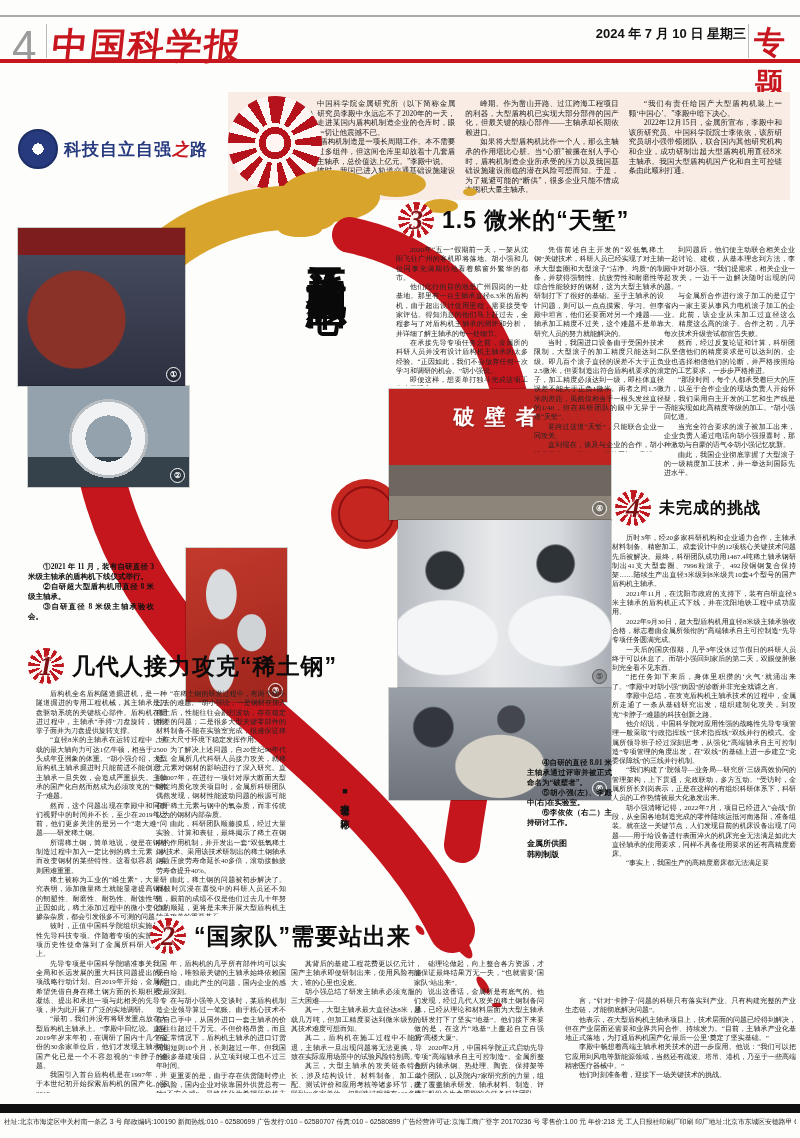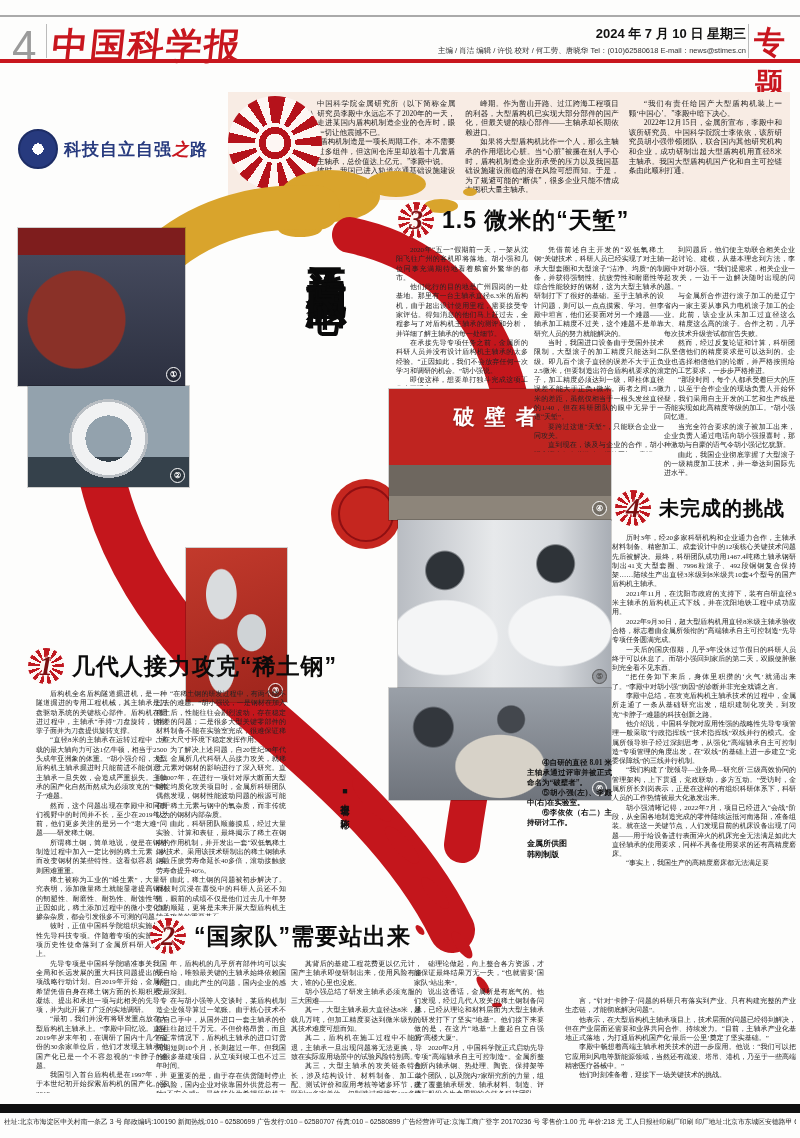--- a/index.html
+++ b/index.html
@@ -70,21 +70,20 @@
 </head>
 <body>
 
 <div class="page">
 
   <div class="topline"></div>
   <div class="pagenum">4</div>
   <div class="vsep" style="left:46px"></div>
   <div class="masthead">中国科学报</div>
   <div class="dateline">2024 年 7 月 10 日  星期三</div>
-  <div class="staffline">主编 / 肖洁  编辑 / 许悦  校对 / 何工劳、唐晓华  Tel：(010)62580618  E-mail：news@stimes.cn</div>
   <div class="vsep" style="left:748px"></div>
   <div class="sectag">专题</div>
   <div class="redrule"></div>
 
   <svg class="art" width="800" height="1138" viewBox="0 0 800 1138">
     <g fill="#d9a42c">
       <ellipse cx="330" cy="196" rx="50" ry="26"></ellipse>
         <ellipse cx="396" cy="184" rx="30" ry="13"></ellipse>
       <ellipse cx="441" cy="206" rx="17" ry="7"></ellipse>
         <ellipse cx="300" cy="229" rx="22" ry="8"></ellipse>
@@ -201,41 +200,46 @@
       <p>然而，经过反复论证和计算，科研团队坚信他们的精度要求是可以达到的。企业也选择相信他们的论断，并严格按照给定的工艺要求，一步步严格推进。</p>
       <p>“那段时间，每个人都承受着巨大的压力，以至于合作企业的现场负责人开始怀疑，我们采用自主开发的工艺和生产线是否能实现如此高精度等级的加工。”胡小强回忆道。</p>
       <p>当完全符合要求的滚子被加工出来，企业负责人通过电话向胡小强报喜时，那种激动与自豪的语气令胡小强记忆犹新。</p>
       <p>由此，我国企业彻底掌握了大型滚子的一级精度加工技术，并一举达到国际先进水平。</p>
     </div>
 
   <div class="h" style="left:615px;top:490px">
     <span class="rosette">
         <b>4</b>
       </span>
-    <span class="t" style="font-size:20px">未完成的挑战</span>
+    <span class="t" style="font-size:16px">未完成的挑战</span>
   </div>
   <div class="col" style="left:612px;top:534px;width:184px;height:460px">
       <p>历时3年，经20多家科研机构和企业通力合作，主轴承材料制备、精密加工、成套设计中的12项核心关键技术问题先后被解决。最终，科研团队成功用1467.4吨稀土轴承钢研制出41支大型套圈、7996粒滚子、492段铜钢复合保持架……陆续生产出直径3米级到8米级共10套4个型号的国产盾构机主轴承。</p>
       <p>2021年11月，在沈阳市政府的支持下，装有自研直径3米主轴承的盾构机正式下线，并在沈阳地铁工程中成功应用。</p>
       <p>2022年9月30日，超大型盾构机用直径8米级主轴承验收合格，标志着由金属所领衔的“高端轴承自主可控制造”先导专项任务圆满完成。</p>
       <p>一天后的国庆假期，几乎3年没休过节假日的科研人员终于可以休息了。而胡小强回到家后的第二天，双眼便肿胀到完全看不见东西。</p>
       <p>“把任务卸下来后，身体里积攒的‘火气’就涌出来了。”李殿中对胡小强“病因”的诊断并非完全戏谑之言。</p>
       <p>李殿中总结，在攻克盾构机主轴承技术的过程中，金属所走通了一条从基础研究出发，组织建制化攻关，到攻克“卡脖子”难题的科技创新之路。</p>
       <p>他介绍说，中国科学院对应用性强的战略性先导专项管理一般采取“行政指挥线”“技术指挥线”双线并行的模式。金属所领导班子经过深刻思考，从强化“高端轴承自主可控制造”专项管理的角度出发，在“双线”的基础上进一步建立“党委保障线”的三线并行机制。</p>
       <p>“我们构建了‘院领导—业务局—研究所’三级高效协同的管理架构，上下贯通，党政联动，多方互动。”受访时，金属所所长刘岗表示，正是在这样的有组织科研体系下，科研人员的工作热情被最大化激发出来。</p>
       <p>胡小强清晰记得，2022年7月，项目已经进入“会战”阶段，从全国各地制造完成的零件陆续运抵河南洛阳，准备组装。就在这一关键节点，人们发现目前的机床设备出现了问题——用于给设备进行表面淬火的机床完全无法满足如此大直径轴承的使用要求，同样不具备使用要求的还有高精度磨床。</p>
       <p>“事实上，我国生产的高精度磨床都无法满足要</p>
     </div>
   <div class="col" style="left:565px;top:997px;width:231px;height:96px">
       <p>言，“针对‘卡脖子’问题的科研只有落实到产业、只有构建完整的产业生态链，才能彻底解决问题”。</p>
       <p>他表示，在大型盾构机主轴承项目上，技术层面的问题已经得到解决，但在产业层面还需要和业界共同合作、持续发力。“目前，主轴承产业化基地正式落地，为打通盾构机国产化‘最后一公里’奠定了坚实基础。”</p>
       <p>李殿中畅想着高端主轴承相关技术的进一步应用。他说：“我们可以把它应用到风电等新能源领域，当然还有疏浚、塔吊、港机，乃至于一些高端精密医疗器械中。”</p>
       <p>他们时刻准备着，迎接下一场关键技术的挑战。</p>
     </div>
 
+  <div class="caps" style="left:28px;top:562px;width:126px;height:102px">
+      <p>①2021 年 11 月，装有自研直径 3 米级主轴承的盾构机下线仪式举行。</p>
+      <p>②自研超大型盾构机用直径 8 米级主轴承。</p>
+      <p>③自研直径 8 米级主轴承验收会。</p>
+    </div>
   <div class="h" style="left:28px;top:648px">
     <span class="rosette">
         <b>1</b>
       </span>
     <span class="t">几代人接力攻克“稀土钢”</span>
   </div>
   <div class="col" style="left:36px;top:690px;width:131px;height:403px">
       <p>盾构机全名盾构隧道掘进机，是一种隧道掘进的专用工程机械，其主轴承是刀盘驱动系统的关键核心部件。盾构机在掘进过程中，主轴承“手持”刀盘旋转，切削掌子面并为刀盘提供旋转支撑。</p>
       <p>“直径8米的主轴承在运转过程中，承载的最大轴向力可达1亿牛顿，相当于2500头成年亚洲象的体重。”胡小强介绍，大型盾构机主轴承掘进时只能前进不能倒退，主轴承一旦失效，会造成严重损失。主轴承的国产化自然而然成为必须攻克的“卡脖子”难题。</p>
       <p>然而，这个问题出现在李殿中和同事们视野中的时间并不长，至少在2019年之前，他们更多关注的是另一个“老大难”问题——研发稀土钢。</p>

